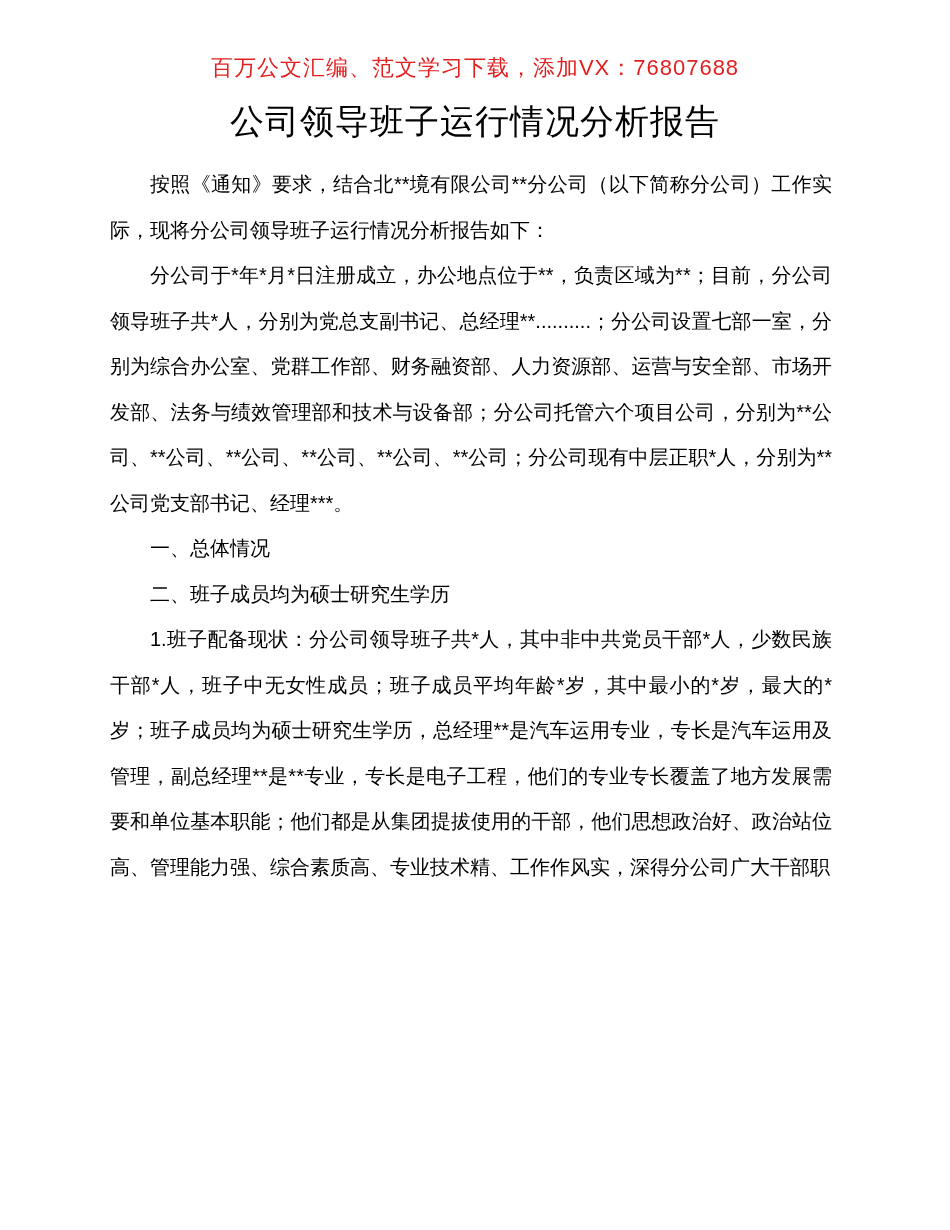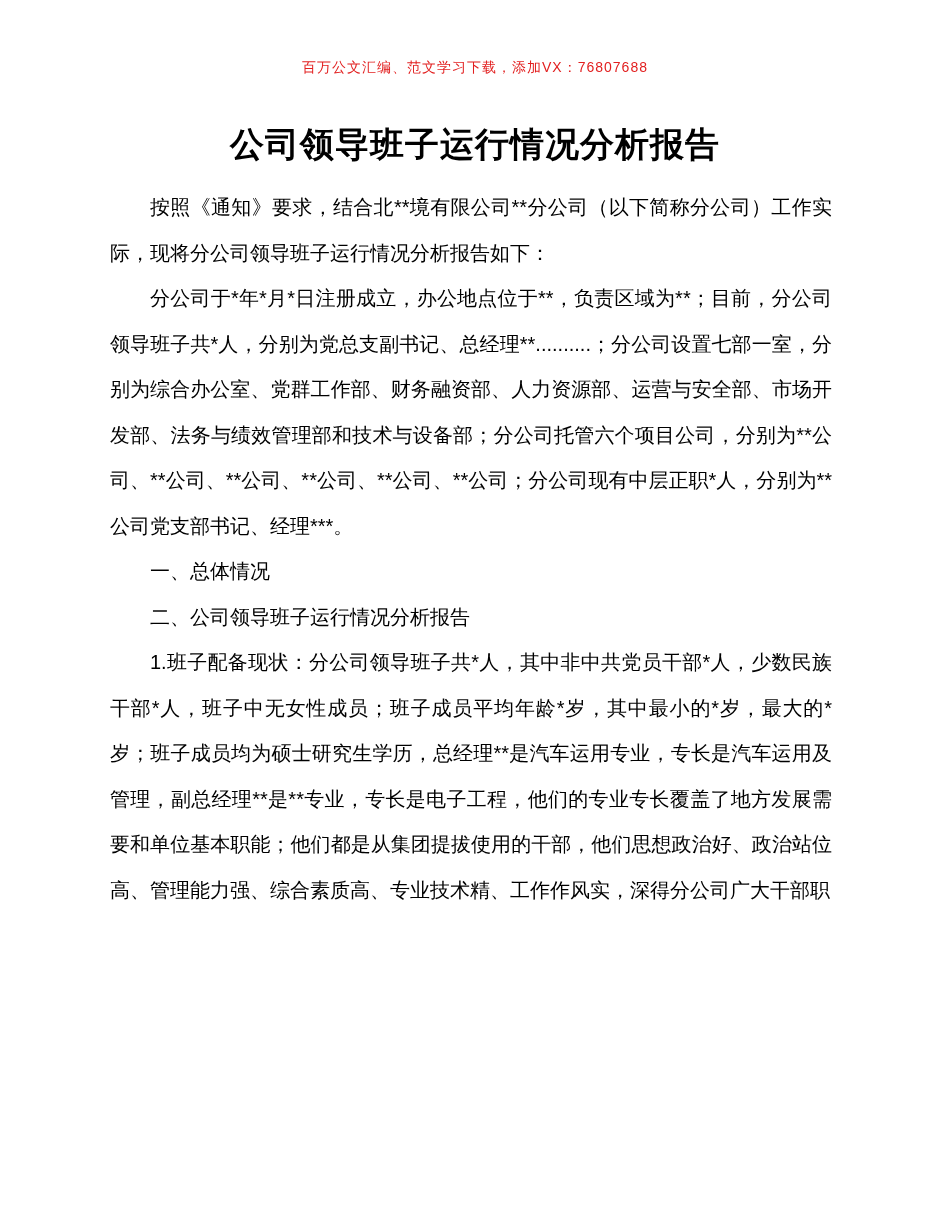--- a/index.html
+++ b/index.html
@@ -16,31 +16,31 @@
   }
   .page {
     width: 950px;
     height: 1230px;
     background: #ffffff;
     position: relative;
   }
   .promo {
     padding-top: 54px;
     text-align: center;
-    font-size: 14px;
+    font-size: 22px;
     line-height: 27px;
     color: #e21f1f;
     letter-spacing: 1px;
   }
   .doc-title {
-    margin: 38px 0 0 0;
+    margin: 15px 0 0 0;
     text-align: center;
     font-size: 34px;
     line-height: 50px;
-    font-weight: bold;
+    font-weight: normal;
     color: #000000;
     letter-spacing: 1px;
   }
   .content {
     margin-top: 16px;
     padding: 0 118px 0 110px;
     font-size: 20px;
     line-height: 45.5px;
     text-align: justify;
     text-justify: inter-ideograph;
@@ -58,16 +58,16 @@
 </head>
 <body>
 
 <div class="page">
   <div class="promo">百万公文汇编、范文学习下载，添加VX：76807688</div>
   <h1 class="doc-title">公司领导班子运行情况分析报告</h1>
   <div class="content" id="content">
       <p class="para">按照《通知》要求，结合北**境有限公司**分公司（以下简称分公司）工作实际，现将分公司领导班子运行情况分析报告如下：</p>
       <p class="para">分公司于*年*月*日注册成立，办公地点位于**，负责区域为**；目前，分公司领导班子共*人，分别为党总支副书记、总经理**..........；分公司设置七部一室，分别为综合办公室、党群工作部、财务融资部、人力资源部、运营与安全部、市场开发部、法务与绩效管理部和技术与设备部；分公司托管六个项目公司，分别为**公司、**公司、**公司、**公司、**公司、**公司；分公司现有中层正职*人，分别为**公司党支部书记、经理***。</p>
       <p class="para heading">一、总体情况</p>
-      <p class="para heading">二、公司领导班子运行情况分析报告</p>
+      <p class="para heading">二、班子成员均为硕士研究生学历</p>
       <p class="para">1.班子配备现状：分公司领导班子共*人，其中非中共党员干部*人，少数民族干部*人，班子中无女性成员；班子成员平均年龄*岁，其中最小的*岁，最大的*岁；班子成员均为硕士研究生学历，总经理**是汽车运用专业，专长是汽车运用及管理，副总经理**是**专业，专长是电子工程，他们的专业专长覆盖了地方发展需要和单位基本职能；他们都是从集团提拔使用的干部，他们思想政治好、政治站位高、管理能力强、综合素质高、专业技术精、工作作风实，深得分公司广大干部职</p>
     </div>
 </div>
 
 </body></html>

